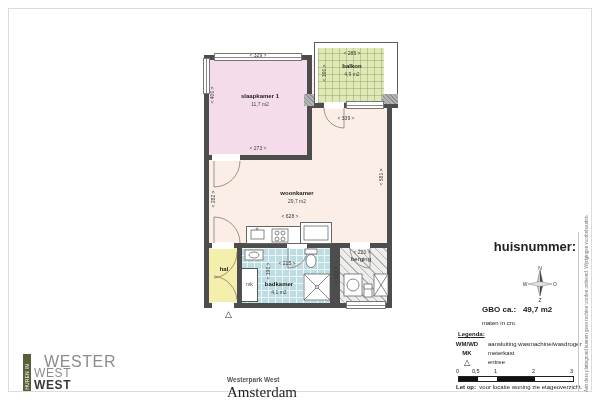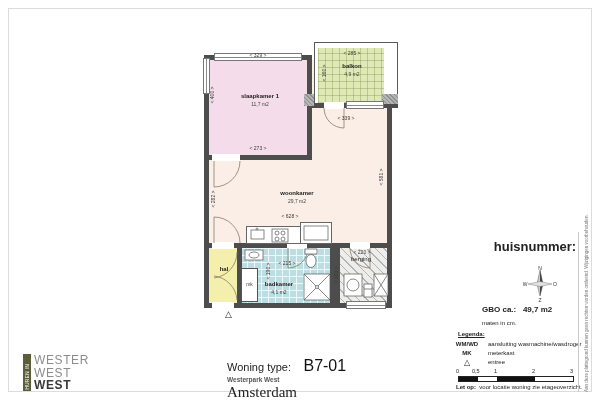--- a/index.html
+++ b/index.html
@@ -46,21 +46,21 @@
   .scale i{display:inline-block;height:4px;vertical-align:top;}
   .st{position:absolute;top:368px;font-size:5.5px;color:#222;}
   .letop{position:absolute;left:456px;top:384px;font-size:6px;}
   .vline{position:absolute;background:#c9c9c9;}
   .vdisc{position:absolute;left:584px;top:392px;width:162px;font-size:4.5px;color:#777;
          transform:rotate(-90deg);transform-origin:0 0;white-space:nowrap;}
   
   .logobar{position:absolute;left:23px;top:354px;width:8px;height:37px;background:#5a5e3a;}
   .logobar span{position:absolute;left:-14px;top:15px;width:36px;font-size:4.5px;color:#fff;
                 transform:rotate(-90deg);letter-spacing:.5px;}
-  .lg1{position:absolute;left:34px;top:353px;font-size:12px;letter-spacing:.6px;color:#8c8c8c;}
+  .lg1{position:absolute;left:44px;top:353px;font-size:16px;letter-spacing:.6px;color:#8c8c8c;}
   .lg2{position:absolute;left:34px;top:366px;font-size:12px;letter-spacing:.6px;color:#8c8c8c;}
   .lg3{position:absolute;left:34px;top:378px;font-size:12px;letter-spacing:.6px;color:#3a3a3a;font-weight:bold;}
   .wt{position:absolute;left:227px;top:357px;}
   .wt .lab{font-size:11px;color:#222;}
   .wt .val{font-size:16px;color:#111;margin-left:8px;}
   .proj{position:absolute;left:227px;top:376px;font-size:6.5px;font-weight:bold;color:#555;}
   .city{position:absolute;left:227px;top:384px;font-size:15px;color:#222;font-family:Liberation Serif, serif;}
   .compass{position:absolute;left:522px;top:266px;}
 </style>
 </head>
@@ -224,19 +224,15 @@
   <div class="vline" style="left:578px;top:232px;width:1px;height:160px;"></div>
   <div class="vdisc">Aan deze plattegrond kunnen geen rechten worden ontleend. Wijzigingen voorbehouden.</div>
 
   <div class="logobar">
     <span>HUREN IN</span>
   </div>
   <div class="lg1">WESTER</div>
   <div class="lg2">WEST</div>
   <div class="lg3">WEST</div>
 
-  <div class="wt">
-    <span class="lab">Woning type:</span>
-    <span class="val">B7-01</span>
-  </div>
   <div class="proj">Westerpark West</div>
   <div class="city">Amsterdam</div>
 </div>
 
 </body></html>

